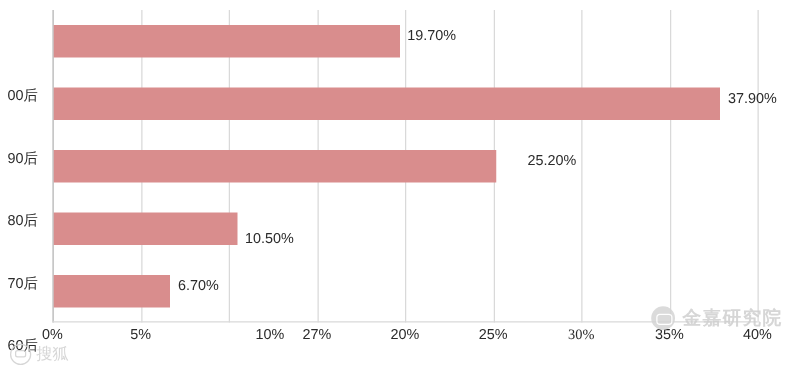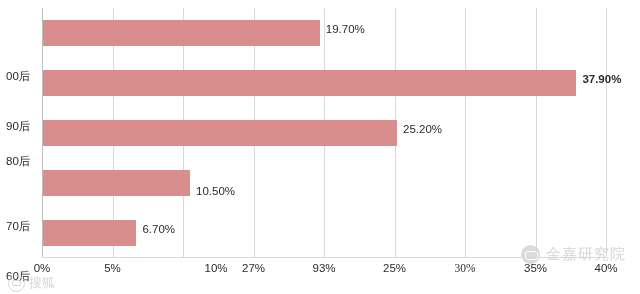--- a/index.html
+++ b/index.html
@@ -112,20 +112,21 @@
     right: 14px;
     bottom: 30px;
     display: flex;
     align-items: center;
     gap: 6px;
     color: #cfcfcf;
     font-size: 15px;
     letter-spacing: 1px;
     opacity: .85;
     pointer-events: none;
+    font-weight: bold;
   }
   .wm-right .wm-circle {
     width: 19px;
     height: 19px;
     border-radius: 50%;
     background: #d5d5d5;
     display: inline-block;
     position: relative;
   }
   .wm-right .wm-circle::after {
@@ -189,52 +190,52 @@
       </div>
 
     <div class="axis-line-y"></div>
     <div class="axis-line-x"></div>
 
     <div class="rows-layer">
         <div class="row" style="top: 0px; height: 50px;">
           <div class="bar" style="width: 276.77px; background: rgb(217, 141, 141);"></div>
           <div class="bar-label" style="left: 283.77px; color: rgb(43, 43, 43);">19.70%</div>
         </div>
-        <div class="row" style="top: 50px; height: 50px; font-weight: bold;">
+        <div class="row" style="top: 50px; height: 50px;">
           <div class="bar" style="width: 533.39px; background: rgb(217, 141, 141);"></div>
           <div class="bar-label" style="left: 540.39px; color: rgb(43, 43, 43);">37.90%</div>
         </div>
         <div class="row" style="top: 100px; height: 50px;">
           <div class="bar" style="width: 354.32px; background: rgb(217, 141, 141);"></div>
-          <div class="bar-label" style="left: 361px; color: rgb(43, 43, 43);">25.20%</div>
+          <div class="bar-label" style="left: 380px; color: rgb(43, 43, 43);">25.20%</div>
         </div>
         <div class="row" style="top: 150px; height: 50px;">
           <div class="bar" style="width: 147.05px; background: rgb(217, 141, 141);"></div>
           <div class="bar-label" style="left: 154.05px; color: rgb(43, 43, 43); margin-top: 12px;">10.50%</div>
         </div>
         <div class="row" style="top: 200px; height: 50px;">
           <div class="bar" style="width: 93.47px; background: rgb(217, 141, 141);"></div>
           <div class="bar-label" style="left: 100.47px; color: rgb(43, 43, 43);">6.70%</div>
         </div>
       </div>
   </div>
 
   <div class="cat-labels">
       <div class="cat-label" style="top: 25px; left: 6px; color: rgb(43, 43, 43);">00后</div>
       <div class="cat-label" style="top: 75px; left: 6px; color: rgb(43, 43, 43);">90后</div>
-      <div class="cat-label" style="top: 110px; left: 6px; color: rgb(43, 43, 43);">80后</div>
+      <div class="cat-label" style="top: 125px; left: 6px; color: rgb(43, 43, 43);">80后</div>
       <div class="cat-label" style="top: 175px; left: 6px; color: rgb(43, 43, 43);">70后</div>
       <div class="cat-label" style="top: 225px; left: 6px; color: rgb(43, 43, 43);">60后</div>
     </div>
   <div class="xticks">
       <div class="xtick" style="left: 42px; color: rgb(43, 43, 43);">0%</div>
       <div class="xtick" style="left: 112.5px; color: rgb(43, 43, 43);">5%</div>
       <div class="xtick" style="left: 183px; color: rgb(43, 43, 43); margin-left: 33px;">10%</div>
       <div class="xtick" style="left: 253.5px; color: rgb(43, 43, 43);">27%</div>
-      <div class="xtick" style="left: 324px; color: rgb(43, 43, 43);">93%</div>
+      <div class="xtick" style="left: 324px; color: rgb(43, 43, 43);">20%</div>
       <div class="xtick" style="left: 394.5px; color: rgb(43, 43, 43);">25%</div>
       <div class="xtick" style="left: 465px; color: rgb(43, 43, 43); font-family: Liberation Serif, serif;">30%</div>
       <div class="xtick" style="left: 535.5px; color: rgb(43, 43, 43);">35%</div>
       <div class="xtick" style="left: 606px; color: rgb(43, 43, 43);">40%</div>
     </div>
 
   <div class="wm-right">
     <span class="wm-circle"></span>
     <span>金嘉研究院</span>
   </div>

